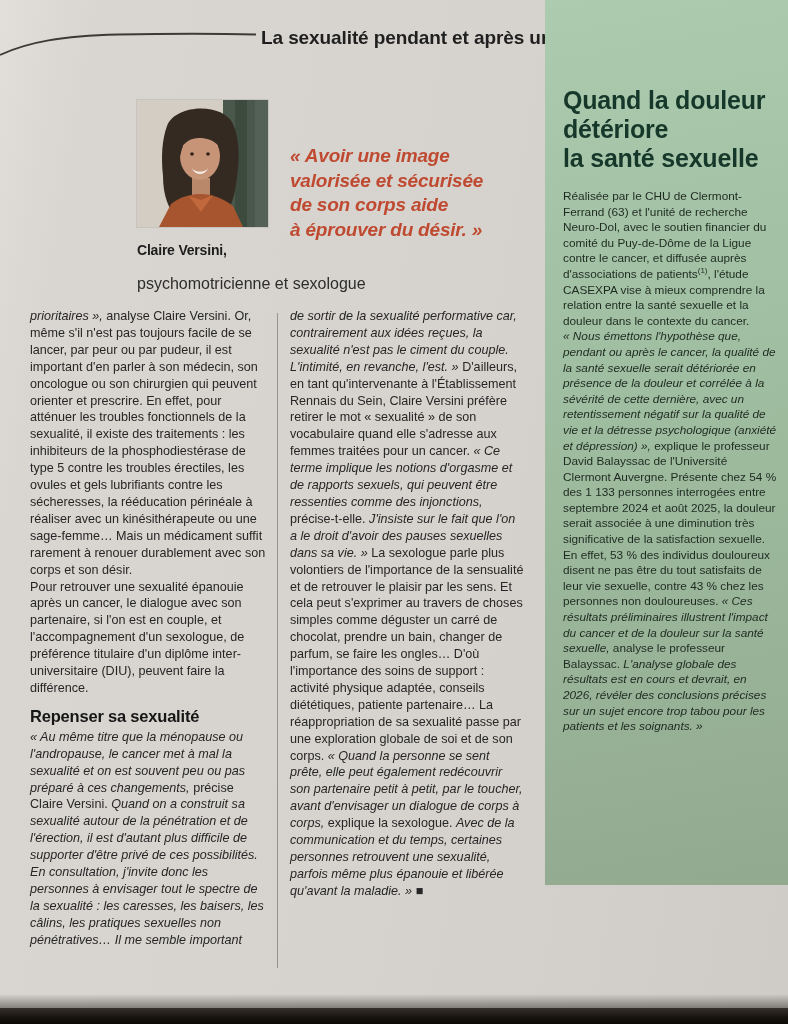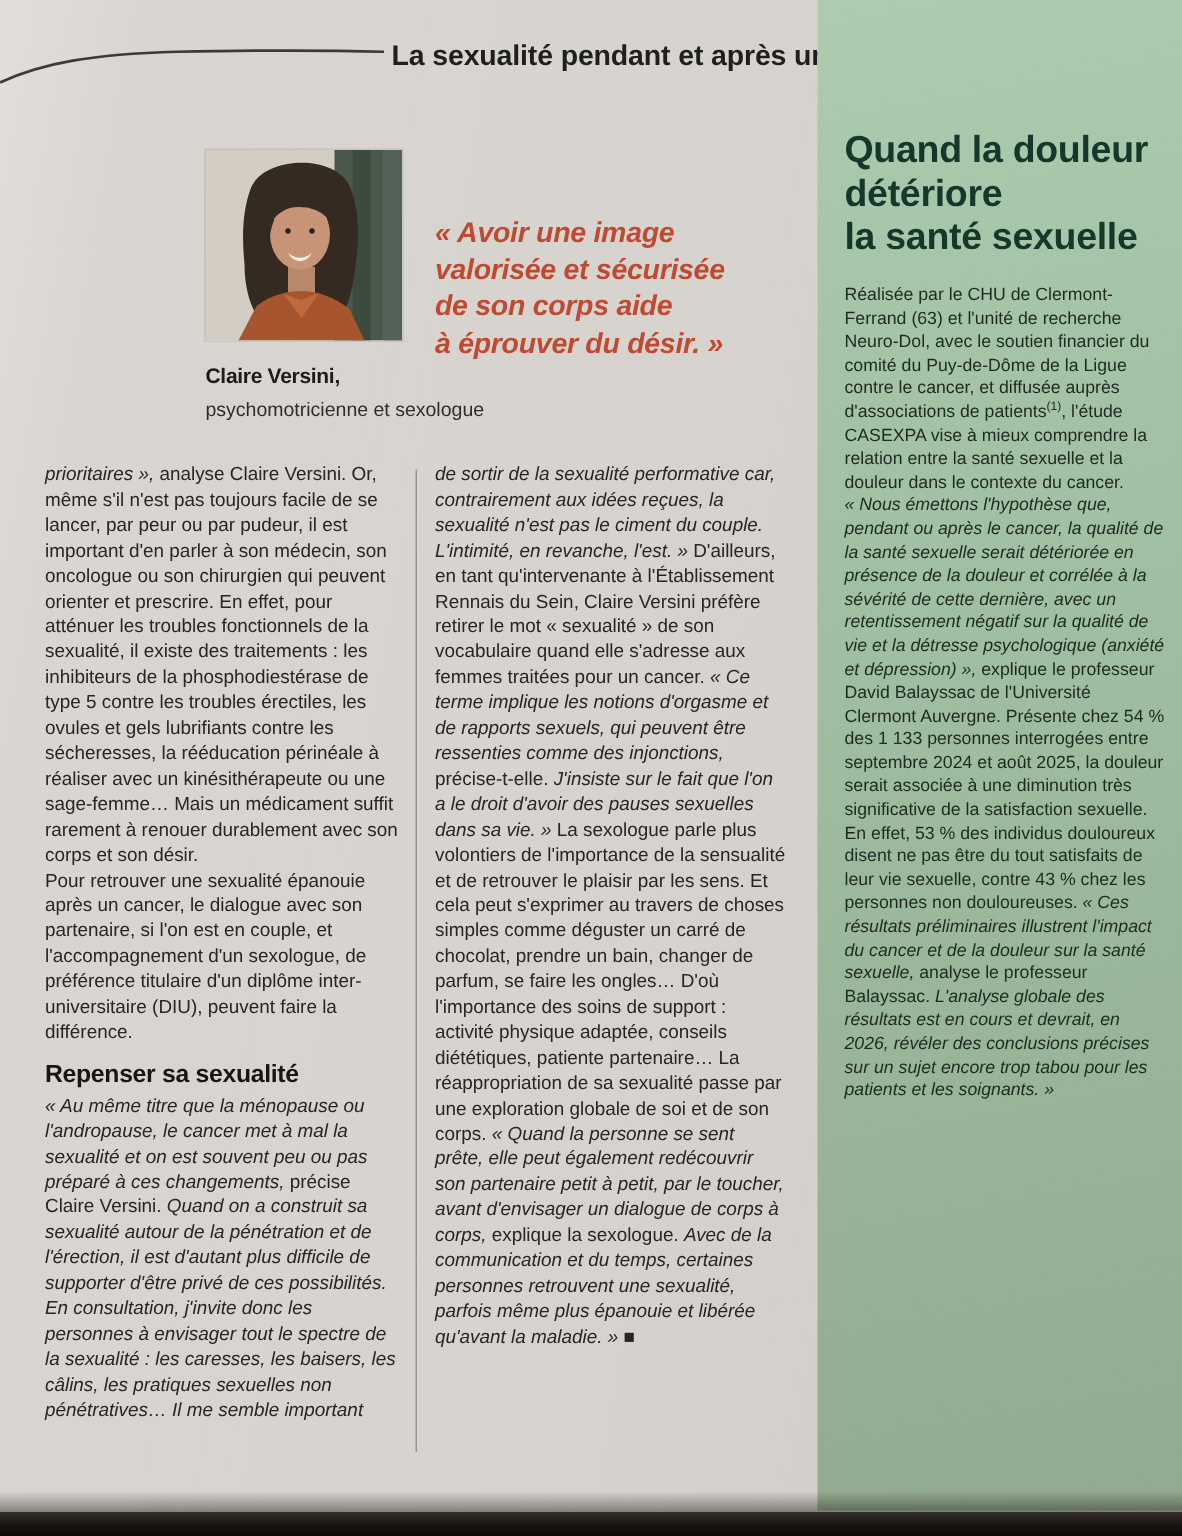--- a/index.html
+++ b/index.html
@@ -16,21 +16,21 @@
     width:788px;height:1024px;overflow:hidden;
     font-family:"Liberation Sans","DejaVu Sans",sans-serif;
     background:#cfccc7;
   }
   .page{
     position:relative;width:788px;height:1024px;overflow:hidden;
     background:linear-gradient(100deg,#e2dfda 0%,#d9d6d1 10%,#d6d3ce 55%,#cfccc7 100%);
   }
   
   .sidebar{
-    position:absolute;left:545px;top:0;width:243px;height:1007px;
+    position:absolute;left:545px;top:0;width:243px;height:885px;
     background:linear-gradient(170deg,var(--sidebar-green-top) 0%,var(--sidebar-green) 45%,var(--sidebar-green-bottom) 100%);
     padding:86px 16px 0 18px;
   }
   .sidebar h2{
     margin:0 0 16px 0;
     font-size:25px;line-height:29px;font-weight:700;
     letter-spacing:-0.2px;
     color:var(--sidebar-title-green);
     white-space:pre-line;
   }
@@ -58,22 +58,22 @@
   .pull-quote{
     position:absolute;left:290px;top:144px;width:250px;
     font-size:19px;line-height:24.5px;font-weight:700;font-style:italic;
     color:var(--accent-red);white-space:pre-line;letter-spacing:-0.2px;
   }
   .author-name{
     position:absolute;left:137px;top:242px;
     font-size:14px;font-weight:700;color:#1c1c1c;letter-spacing:-0.2px;text-align:right;
   }
   .author-role{
-    position:absolute;left:137px;top:265px;
-    font-size:13px;color:#2d2d2d;
+    position:absolute;left:137px;top:275px;
+    font-size:16px;color:#2d2d2d;
   }
   
   .col{position:absolute;top:308px;color:var(--ink);}
   .col-1{left:30px;width:238px;}
   .col-2{left:290px;width:234px;}
   .col p{margin:0;font-size:12.6px;line-height:16.9px;}
   .col h3{
     margin:9px 0 3px 0;font-size:16.5px;line-height:20px;
     font-weight:700;color:#161616;letter-spacing:-0.2px;
   }

